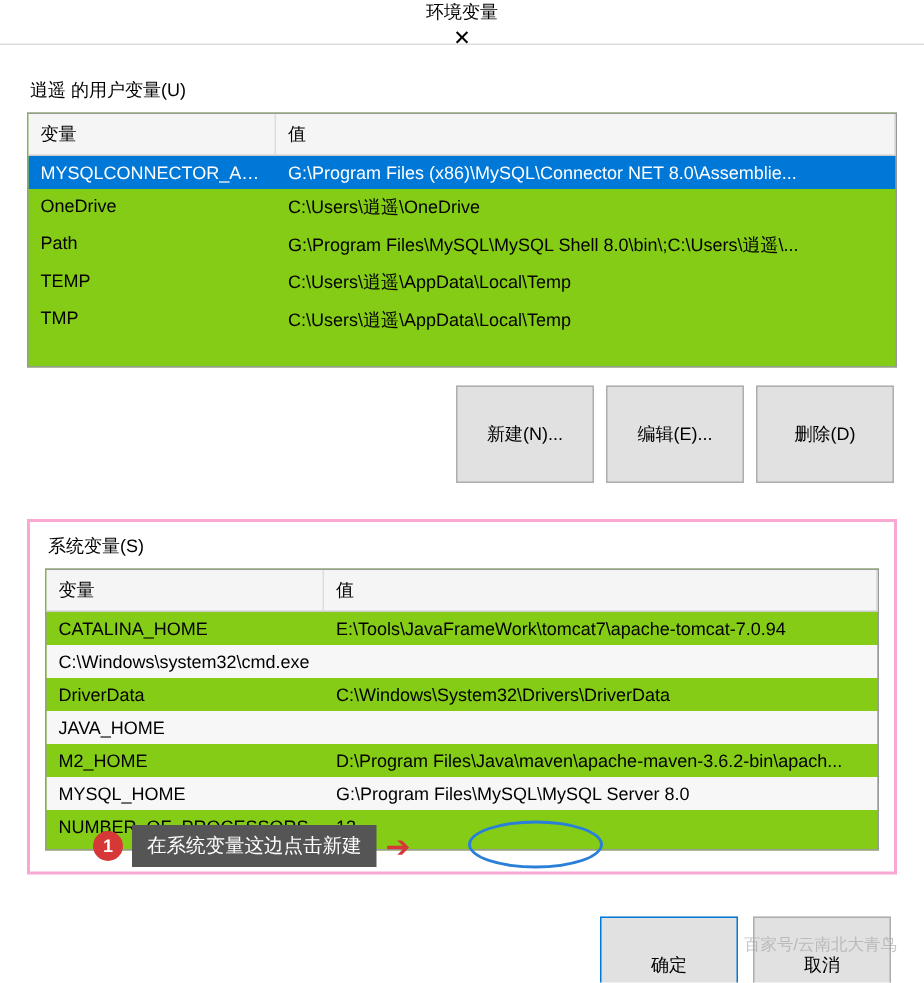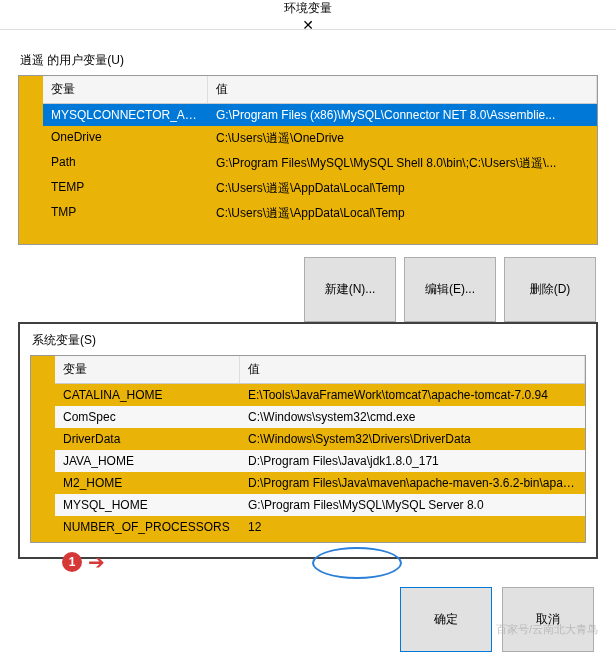--- a/index.html
+++ b/index.html
@@ -2,35 +2,35 @@
 <html><head>
 <meta charset="utf-8">
 <style>
 * { box-sizing: border-box; margin: 0; padding: 0; }
 body { font-family: "Microsoft YaHei", "Segoe UI", sans-serif; font-size: 12px; background: #fff; width: 616px; height: 655px; position: relative; }
 .titlebar { height: 30px; display: flex; align-items: center; padding: 0 8px; border-bottom: 1px solid #ddd; flex-direction: column; }
 .titlebar-title { flex: 1; font-size: 12px; }
 .close-btn { width: 40px; height: 28px; display: flex; align-items: center; justify-content: center; cursor: pointer; font-size: 14px; }
 .content { padding: 10px 18px; }
 .section-label { margin: 12px 0 6px 2px; font-size: 12px; }
-.grid-box { border: 1px solid #999; background: #eab308; padding-left: 24px; }
+.grid-box { border: 1px solid #999; background: #84cc16; }
 .grid-header { display: flex; background: #f5f5f5; border-bottom: 1px solid #ccc; }
 .grid-header .col { padding: 5px 8px; font-size: 12px; border-right: 1px solid #ddd; }
 .col-name { width: 165px; }
 .col-value { flex: 1; }
 .grid-body { overflow-y: auto; }
 .grid-row { display: flex; }
 .grid-row .cell { padding: 4px 8px; font-size: 12px; white-space: nowrap; overflow: hidden; text-overflow: ellipsis; }
 .cell-name { width: 165px; }
 .cell-value { flex: 1; }
 .row-selected { background: #0078d7; color: #fff; }
 .row-alt { background: #f7f7f7; }
 .btn-row { display: flex; justify-content: flex-end; gap: 8px; margin: 12px 2px 0 0; }
 .btn { border: 1px solid #adadad; background: #e1e1e1; padding: 23px 0; font-size: 12px; width: 92px; text-align: center; cursor: pointer; }
-.sys-section { border: 2px solid #404040; padding: 6px 10px 14px 10px; margin-top: 0; }
+.sys-section { border: 2px solid #f9a8d4; padding: 6px 10px 14px 10px; margin-top: 24px; }
 .sys-grid-body { height: 158px; overflow-y: scroll; }
 .sys-col-name { width: 185px; }
 .sys-cell-name { width: 185px; }
 .annotation { position: absolute; display: flex; align-items: center; }
 .anno-circle { width: 20px; height: 20px; border-radius: 50%; background: #d63838; color: #fff; display: flex; align-items: center; justify-content: center; font-size: 12px; font-weight: bold; }
 .anno-label { background: #555; color: #fff; padding: 5px 10px; font-size: 13px; margin-left: 6px; }
 .anno-arrow { color: #d63838; font-size: 20px; margin-left: 6px; }
 .highlight-oval { position: absolute; border: 2px solid #2a7fd8; border-radius: 50%; width: 90px; height: 32px; pointer-events: none; }
 .footer-btns { display: flex; justify-content: flex-end; gap: 10px; margin: 18px 22px 0 0; }
 .watermark { position: absolute; right: 18px; bottom: 18px; color: rgba(160,160,160,0.6); font-size: 11px; pointer-events: none; }
@@ -87,30 +87,28 @@
       <div class="grid-header">
         <div class="col sys-col-name">变量</div>
         <div class="col col-value">值</div>
       </div>
       <div class="sys-grid-body" id="sys-rows">
           <div class="grid-row">
             <div class="cell sys-cell-name">CATALINA_HOME</div>
             <div class="cell cell-value">E:\Tools\JavaFrameWork\tomcat7\apache-tomcat-7.0.94</div>
           </div>
           <div class="grid-row row-alt">
-            <div class="cell sys-cell-name">ComSpec</div>
             <div class="cell cell-value">C:\Windows\system32\cmd.exe</div>
           </div>
           <div class="grid-row">
             <div class="cell sys-cell-name">DriverData</div>
             <div class="cell cell-value">C:\Windows\System32\Drivers\DriverData</div>
           </div>
           <div class="grid-row row-alt">
             <div class="cell sys-cell-name">JAVA_HOME</div>
-            <div class="cell cell-value">D:\Program Files\Java\jdk1.8.0_171</div>
           </div>
           <div class="grid-row">
             <div class="cell sys-cell-name">M2_HOME</div>
             <div class="cell cell-value">D:\Program Files\Java\maven\apache-maven-3.6.2-bin\apach...</div>
           </div>
           <div class="grid-row row-alt">
             <div class="cell sys-cell-name">MYSQL_HOME</div>
             <div class="cell cell-value">G:\Program Files\MySQL\MySQL Server 8.0</div>
           </div>
           <div class="grid-row">
@@ -122,17 +120,18 @@
   </div>
 </div>
 
 <div class="footer-btns">
   <div class="btn" style="border-color:#0078d7;">确定</div>
   <div class="btn">取消</div>
 </div>
 
 <div class="annotation" style="left:62px; top:550px;">
   <div class="anno-circle">1</div>
+  <div class="anno-label">在系统变量这边点击新建</div>
   <div class="anno-arrow">➔</div>
 </div>
 <div class="highlight-oval" style="left:312px; top:547px;"></div>
 
 <div class="watermark">百家号/云南北大青鸟</div>
 
 </body></html>

